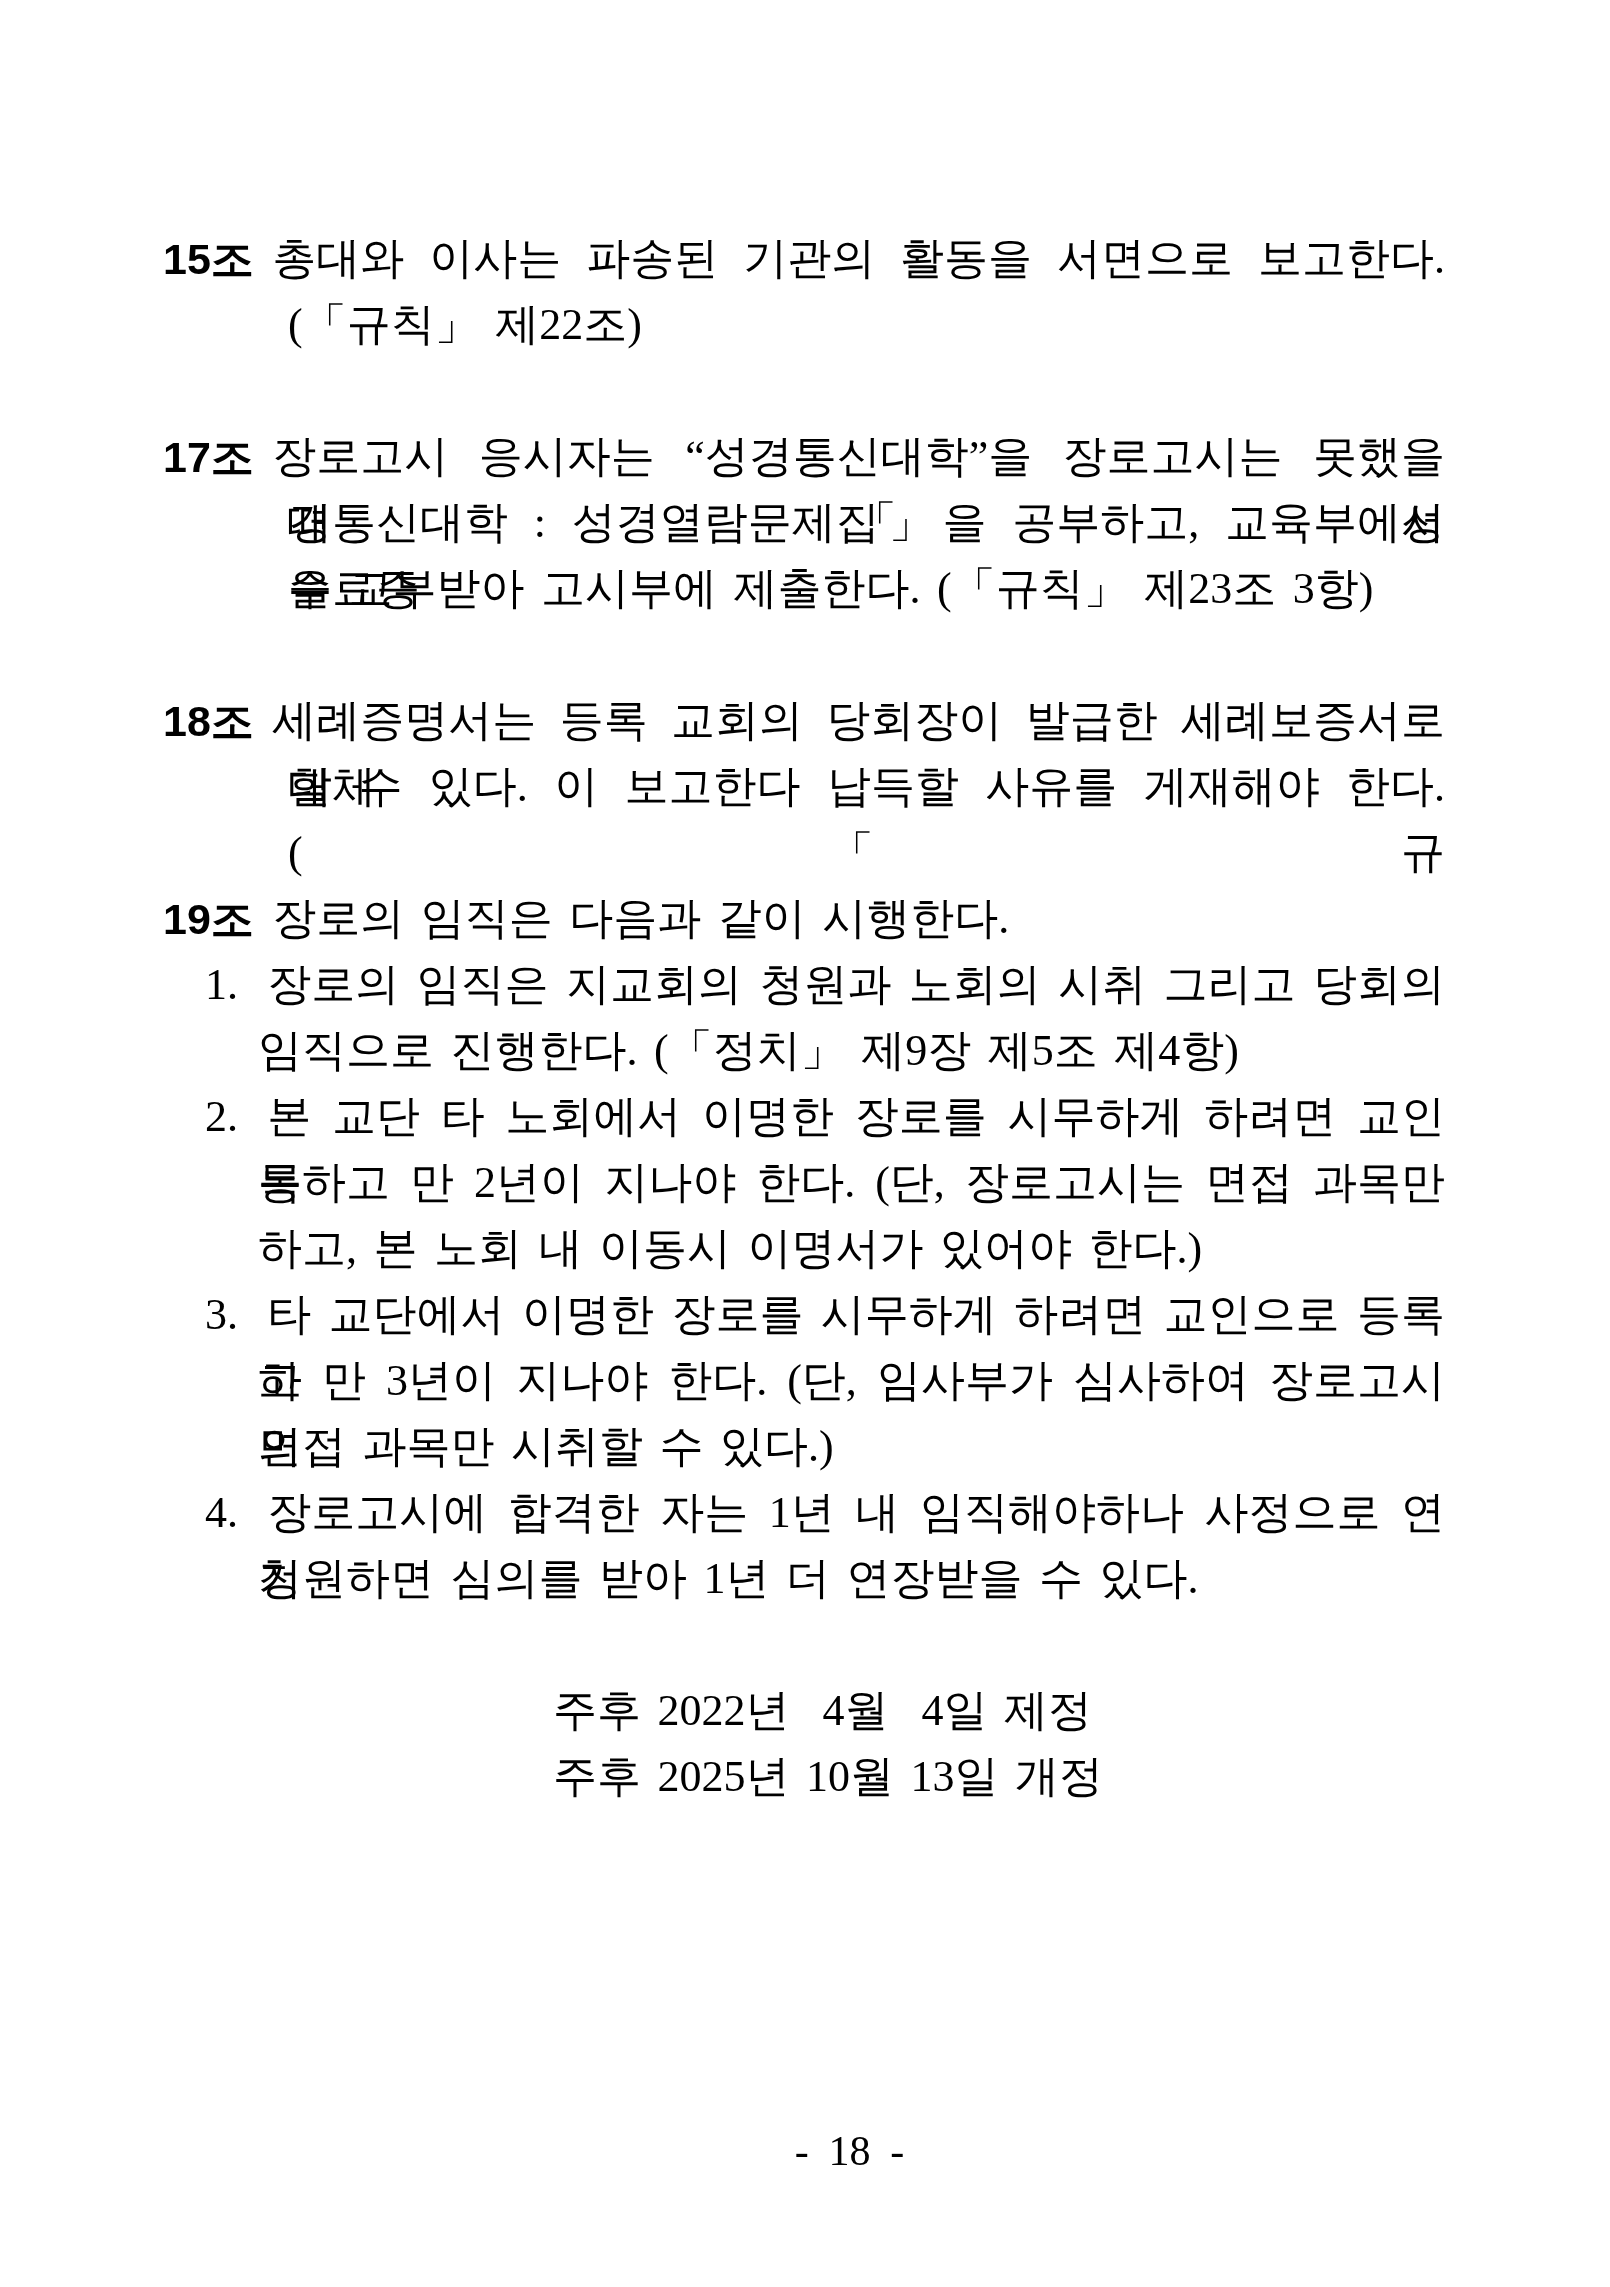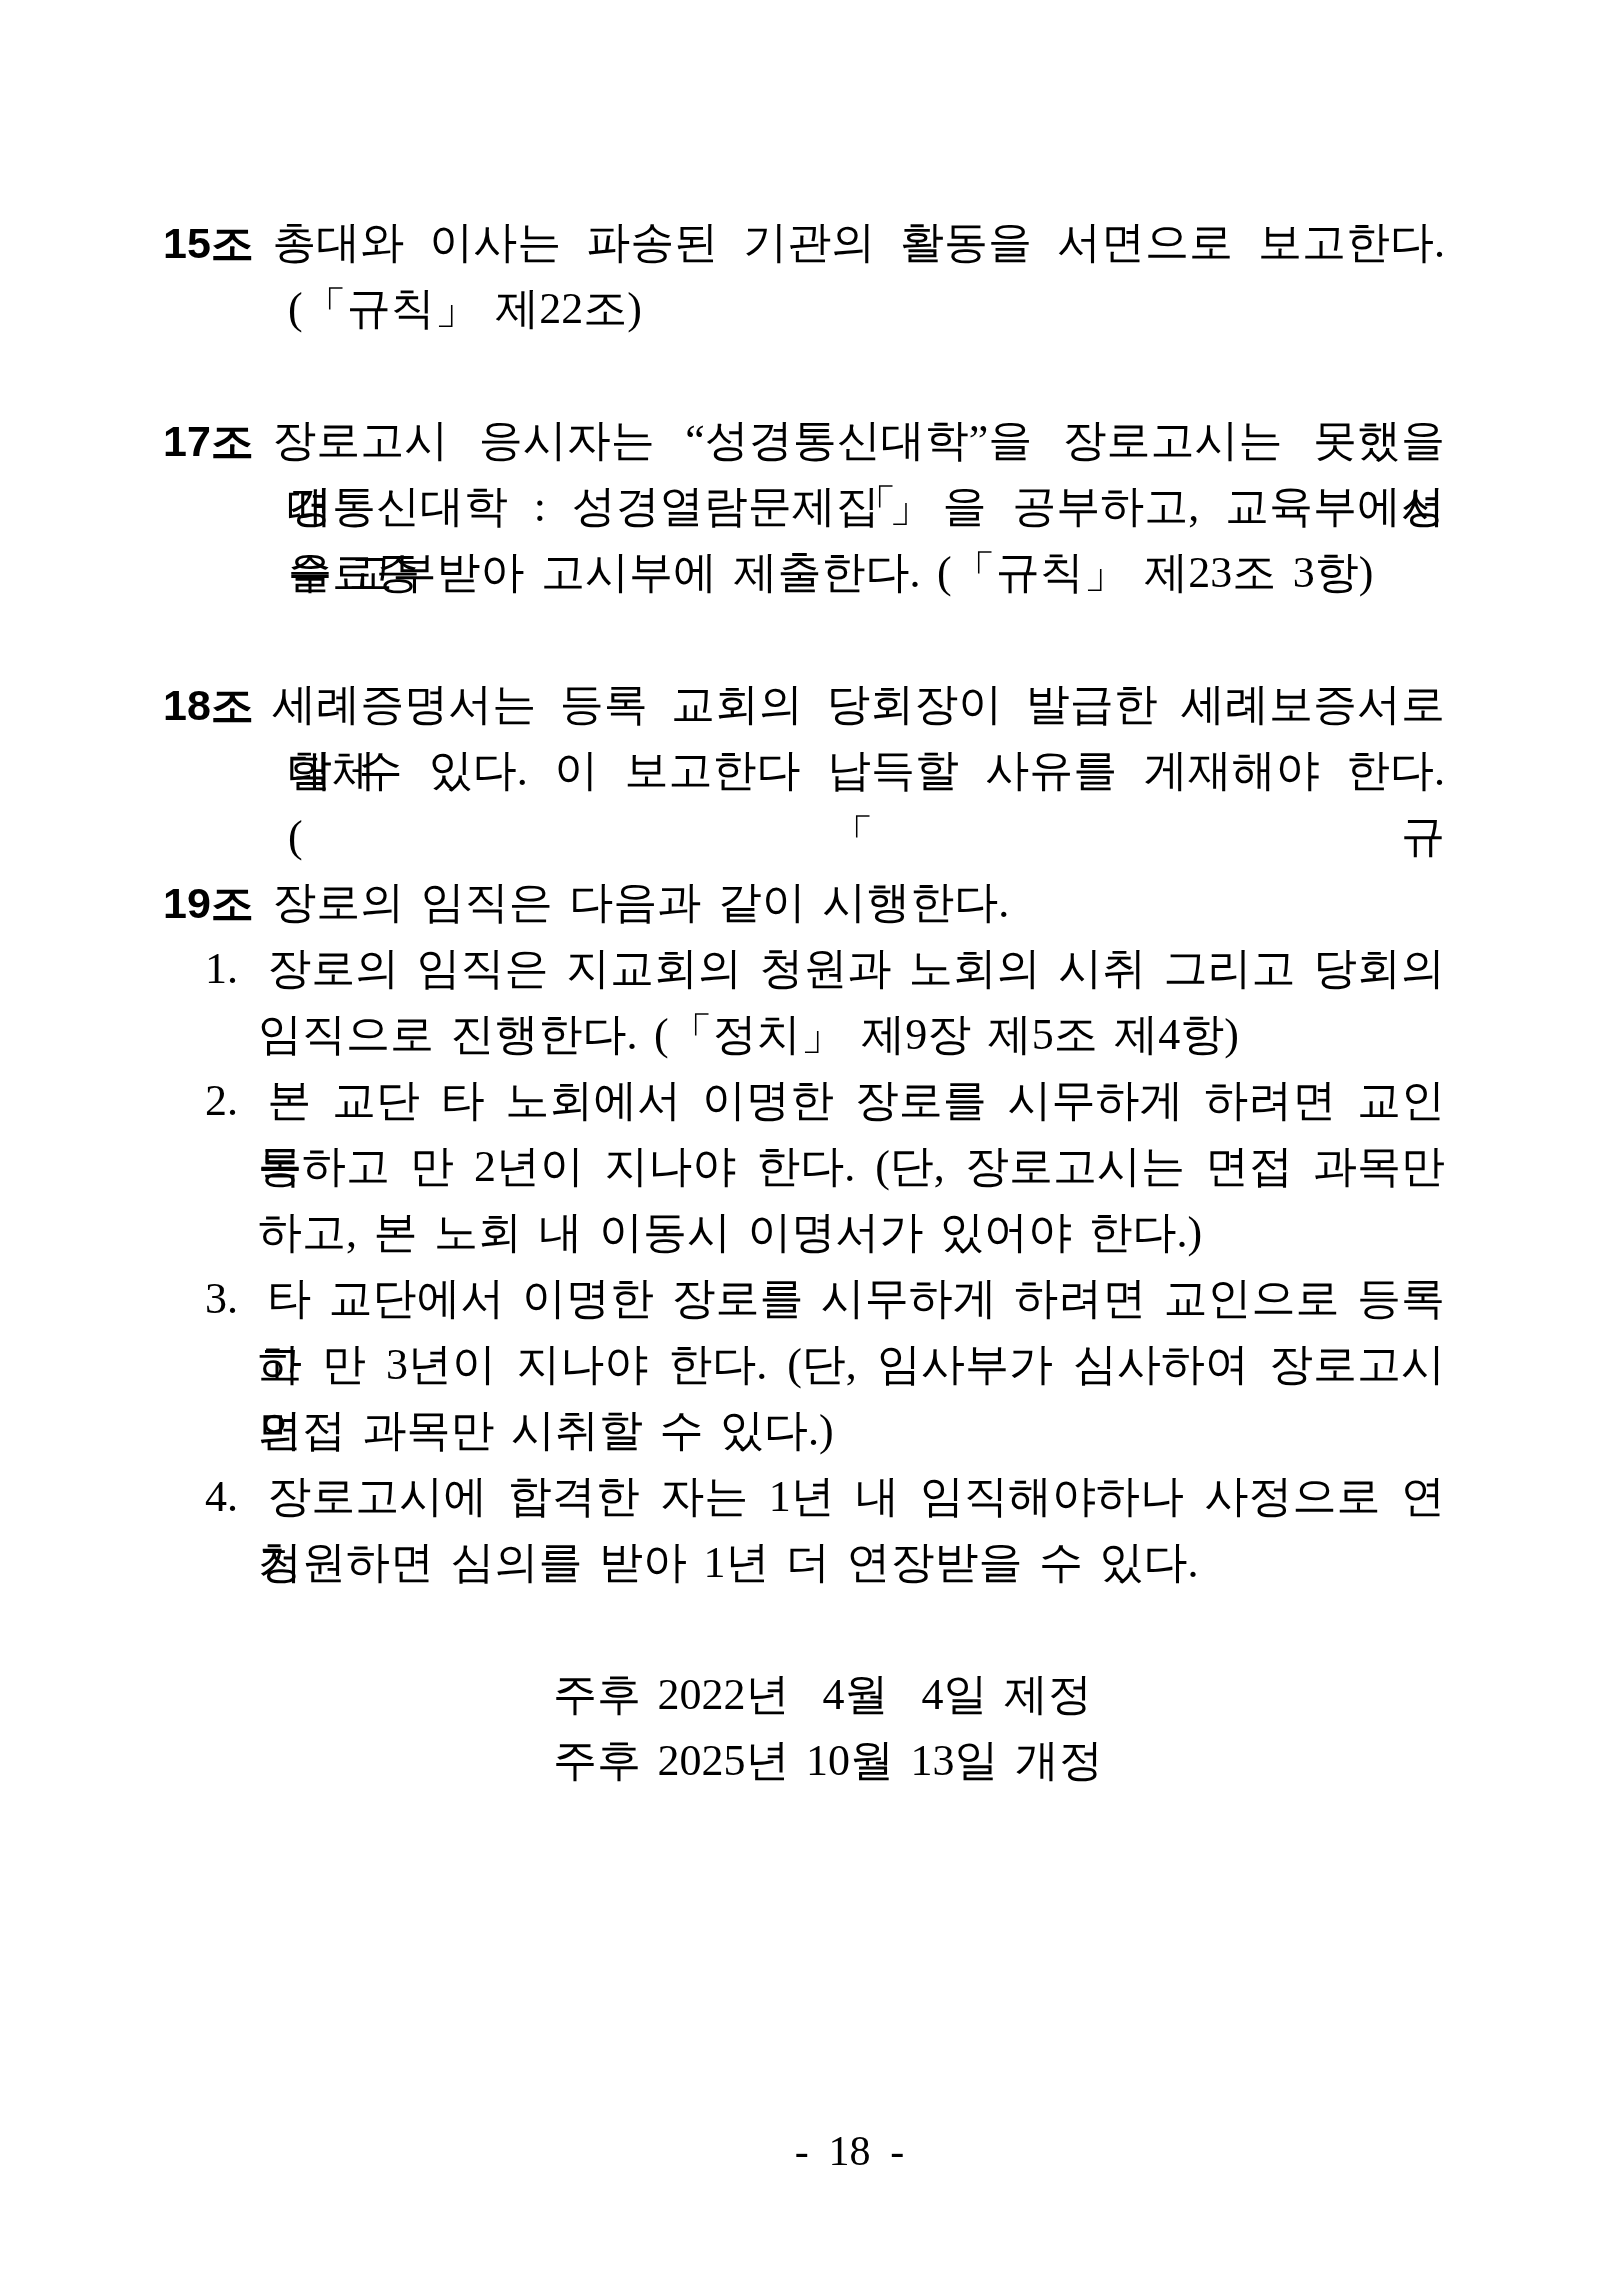--- a/index.html
+++ b/index.html
@@ -27,21 +27,21 @@
     font-size: 44px;
     word-spacing: 5.5px;
     white-space: nowrap;
   }
   .j {
     white-space: normal;
     text-align: justify;
     text-align-last: justify;
     text-justify: inter-word;
   }
-  .art-first { padding-left: 125px; text-indent: -15.7px; }
+  .art-first { padding-left: 125px; text-indent: -15.7px; margin-top: 16px; }
   .art-cont  { padding-left: 125px; }
   .item-first { padding-left: 95px; text-indent: 9.2px; }
   .item-cont  { padding-left: 95px; }
   .label {
     position: absolute;
     left: 0; top: 0;
     text-indent: 0;
     font-family: "Liberation Sans", "DejaVu Sans", sans-serif;
     font-weight: 700;
     font-size: 43px;

